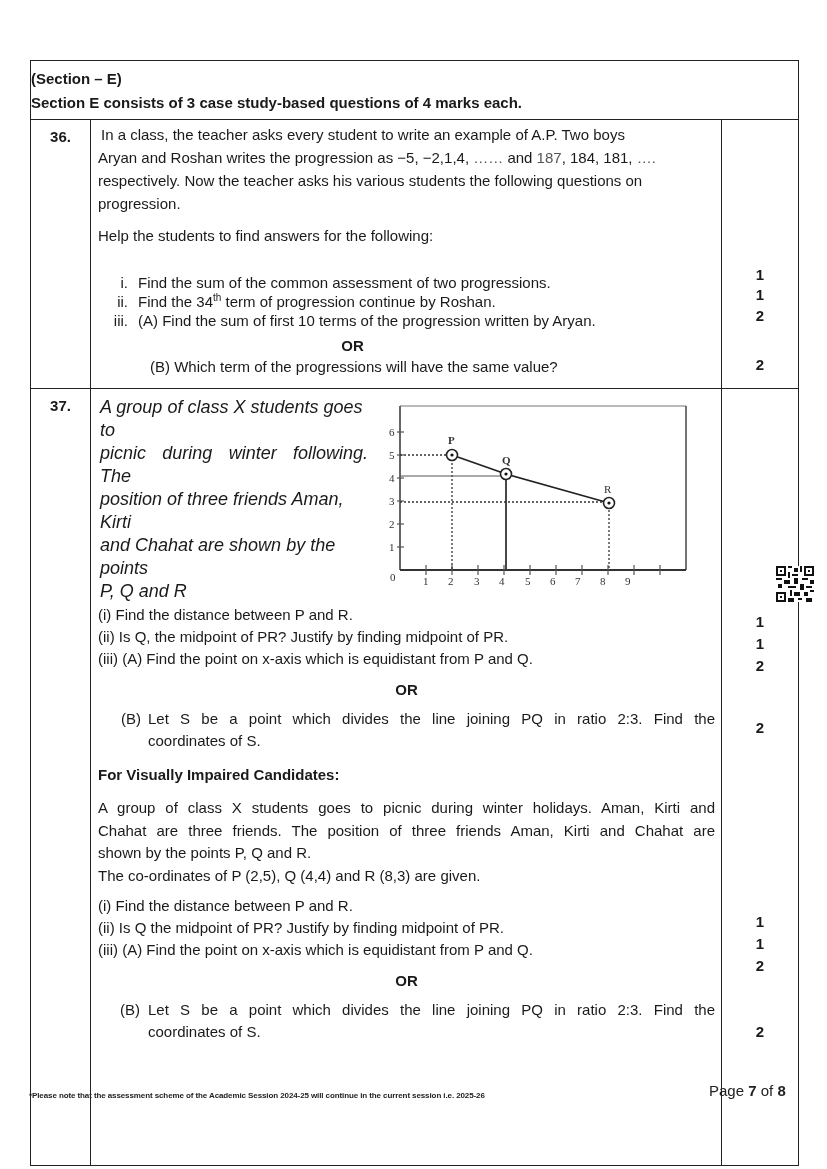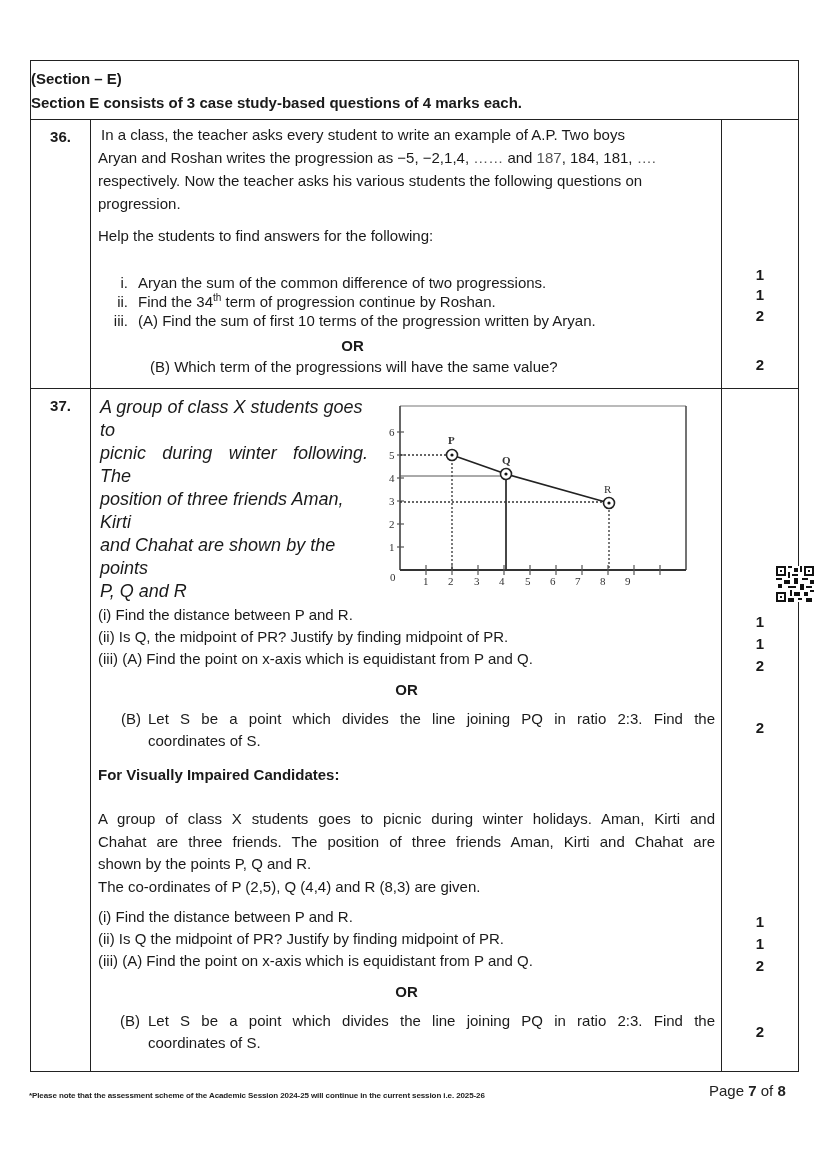--- a/index.html
+++ b/index.html
@@ -51,42 +51,42 @@
     <td class="qbody" style="padding-top:3px !important;">
       <p class="just">
         <span style="padding-left:3px">In a class, the teacher asks every student to write an example of A.P. Two boys</span><br>
         <span>Aryan and Roshan writes the progression as −5, −2,1,4, </span><span class="grey">……</span><span> and </span><span class="grey">187</span><span>, 184, 181, </span><span class="grey">….</span><br>
         <span>respectively. Now the teacher asks his various students the following questions on</span><br>
         <span>progression.</span>
       </p>
       <p style="margin-top:9px; margin-bottom:26px;">Help the students to find answers for the following:</p>
       <div class="roman">
         <span class="rn">i.</span>
-        <span>Aryan the sum of the common difference of two progressions.</span>
+        <span>Find the sum of the common assessment of two progressions.</span>
       </div>
       <div class="roman">
         <span class="rn">ii.</span>
         <span><span>Find the 34</span><span class="sub">th</span><span> term of progression continue by Roshan.</span></span>
       </div>
       <div class="roman">
         <span class="rn">iii.</span>
         <span>(A) Find the sum of first 10 terms of the progression written by Aryan.</span>
       </div>
       <p class="or" style="margin-top:4px; padding-right:108px;">OR</p>
       <p style="padding-left:52px; line-height:19px;">(B) Which term of the progressions will have the same value?</p>
     </td>
     <td class="qmarks">
       <div class="mk" style="top:146px">1</div>
       <div class="mk" style="top:166px">1</div>
       <div class="mk" style="top:187px">2</div>
       <div class="mk" style="top:236px">2</div>
     </td>
   </tr>
 
-  <tr style="height:683px">
+  <tr style="height:777px">
     <td class="qnum">37.</td>
     <td class="qbody" style="padding-top:7px !important;">
       <div style="width:268px; height:208px; font-size:18px; line-height:23px; padding-left:2px;font-style:italic;">
         <div>A group of class X students goes to</div>
         <div style="text-align:justify; text-align-last:justify;">picnic during winter following. The</div>
         <div>position of three friends Aman, Kirti</div>
         <div>and Chahat are shown by the points</div>
         <div>P, Q and R</div>
       </div>
 
@@ -98,21 +98,21 @@
       <p class="or" style="margin-top:8px; margin-bottom:7px;">OR</p>
       <div style="display:flex; line-height:22px; padding-left:23px;">
         <span style="width:27px; flex:none;">(B)</span>
         <div style="flex:1;">
           <div class="just" style="text-align-last:justify;">Let S be a point which divides the line joining PQ in ratio 2:3. Find the</div>
           <div>coordinates of S.</div>
         </div>
       </div>
 
       <p style="font-weight:bold; margin-top:11px;">For Visually Impaired Candidates:</p>
-      <div style="margin-top:22px; line-height:22.5px;">
+      <div style="margin-top:11px; line-height:22.5px;">
         <div class="just" style="text-align-last:justify;">A group of class X students goes to picnic during winter holidays. Aman, Kirti and</div>
         <div class="just" style="text-align-last:justify;">Chahat are three friends. The position of three friends Aman, Kirti and Chahat are</div>
         <div>shown by the points P, Q and R.</div>
         <div>The co-ordinates of P (2,5), Q (4,4) and R (8,3) are given.</div>
       </div>
       <div style="line-height:22px; margin-top:8px;">
         <p>(i) Find the distance between P and R.</p>
         <p>(ii) Is Q the midpoint of PR? Justify by finding midpoint of PR.</p>
         <p>(iii) (A) Find the point on x-axis which is equidistant from P and Q.</p>
       </div>

